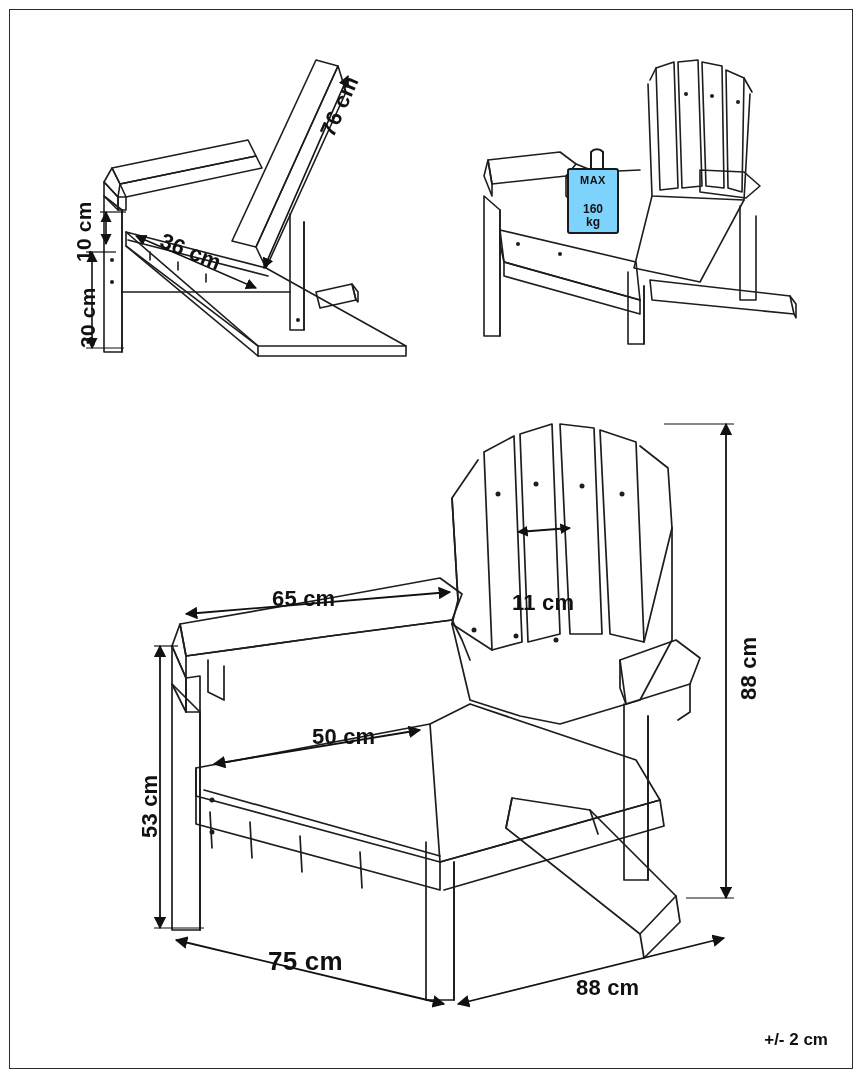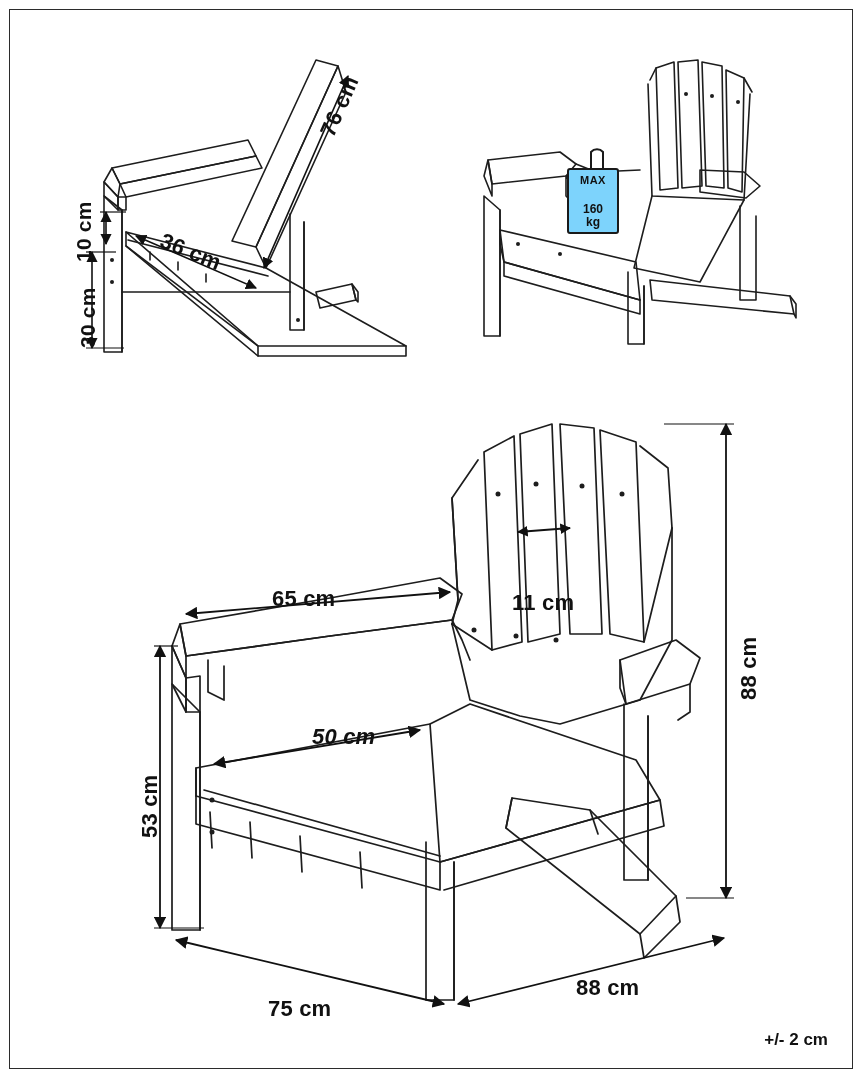--- a/index.html
+++ b/index.html
@@ -284,25 +284,25 @@
   <div class="badge">
     <span class="max">MAX</span>
     <span class="val">160</span>
     <span class="unit">kg</span>
   </div>
 
   <div class="dim-label" style="left:512px; top:545px; font-size:22px;margin-top:45px;">11 cm</div>
 
   <div class="dim-label" style="left:272px; top:586px; font-size:22px;">65 cm</div>
 
-  <div class="dim-label" style="left:312px; top:724px; font-size:22px;font-style:italic;">50 cm</div>
+  <div class="dim-label" style="left:312px; top:724px; font-size:22px;">50 cm</div>
 
   <div class="dim-label rot90" style="left:736px; top:700px; font-size:22px;">88 cm</div>
 
   <div class="dim-label rot90" style="left:137px; top:838px; font-size:22px;">53 cm</div>
 
-  <div class="dim-label" style="left:268px; top:996px; font-size:22px;">75 cm</div>
+  <div class="dim-label" style="left:268px; top:946px; font-size:26px;">75 cm</div>
 
   <div class="dim-label" style="left:576px; top:975px; font-size:22px;">88 cm</div>
 
   <div class="tolerance">+/- 2 cm</div>
 
 </div>
 
 </body></html>

